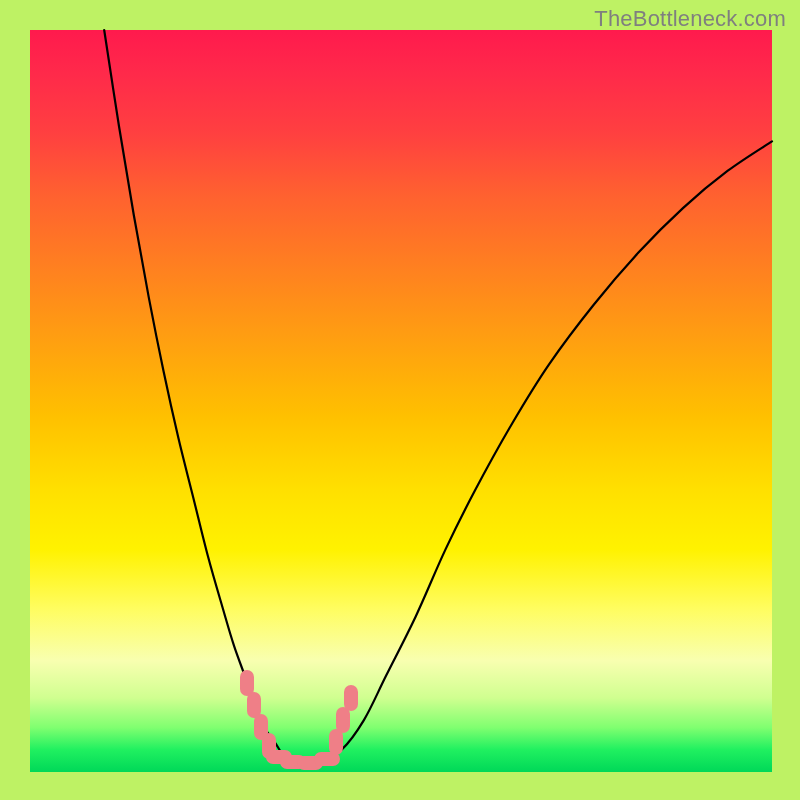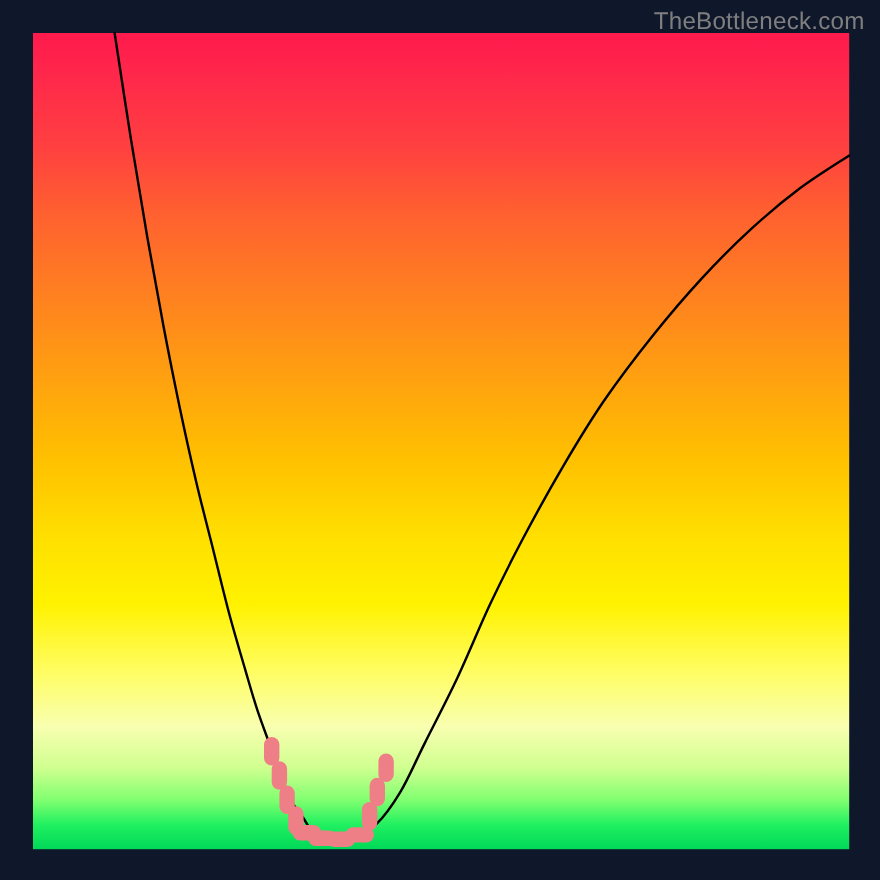--- a/index.html
+++ b/index.html
@@ -8,21 +8,21 @@
     width: 800px;
     height: 800px;
     overflow: hidden;
     font-family: Arial, Helvetica, sans-serif;
     background: #000;
   }
   .frame {
     position: relative;
     width: 800px;
     height: 800px;
-    background: #0f172a;
+    background: #bef264;
   }
   .plot-area {
     position: absolute;
     left: 30px;
     top: 30px;
     width: 742px;
     height: 742px;
     background: linear-gradient(to bottom,
       #ff1a4d 0%,
       #ff2a4a 6%,

